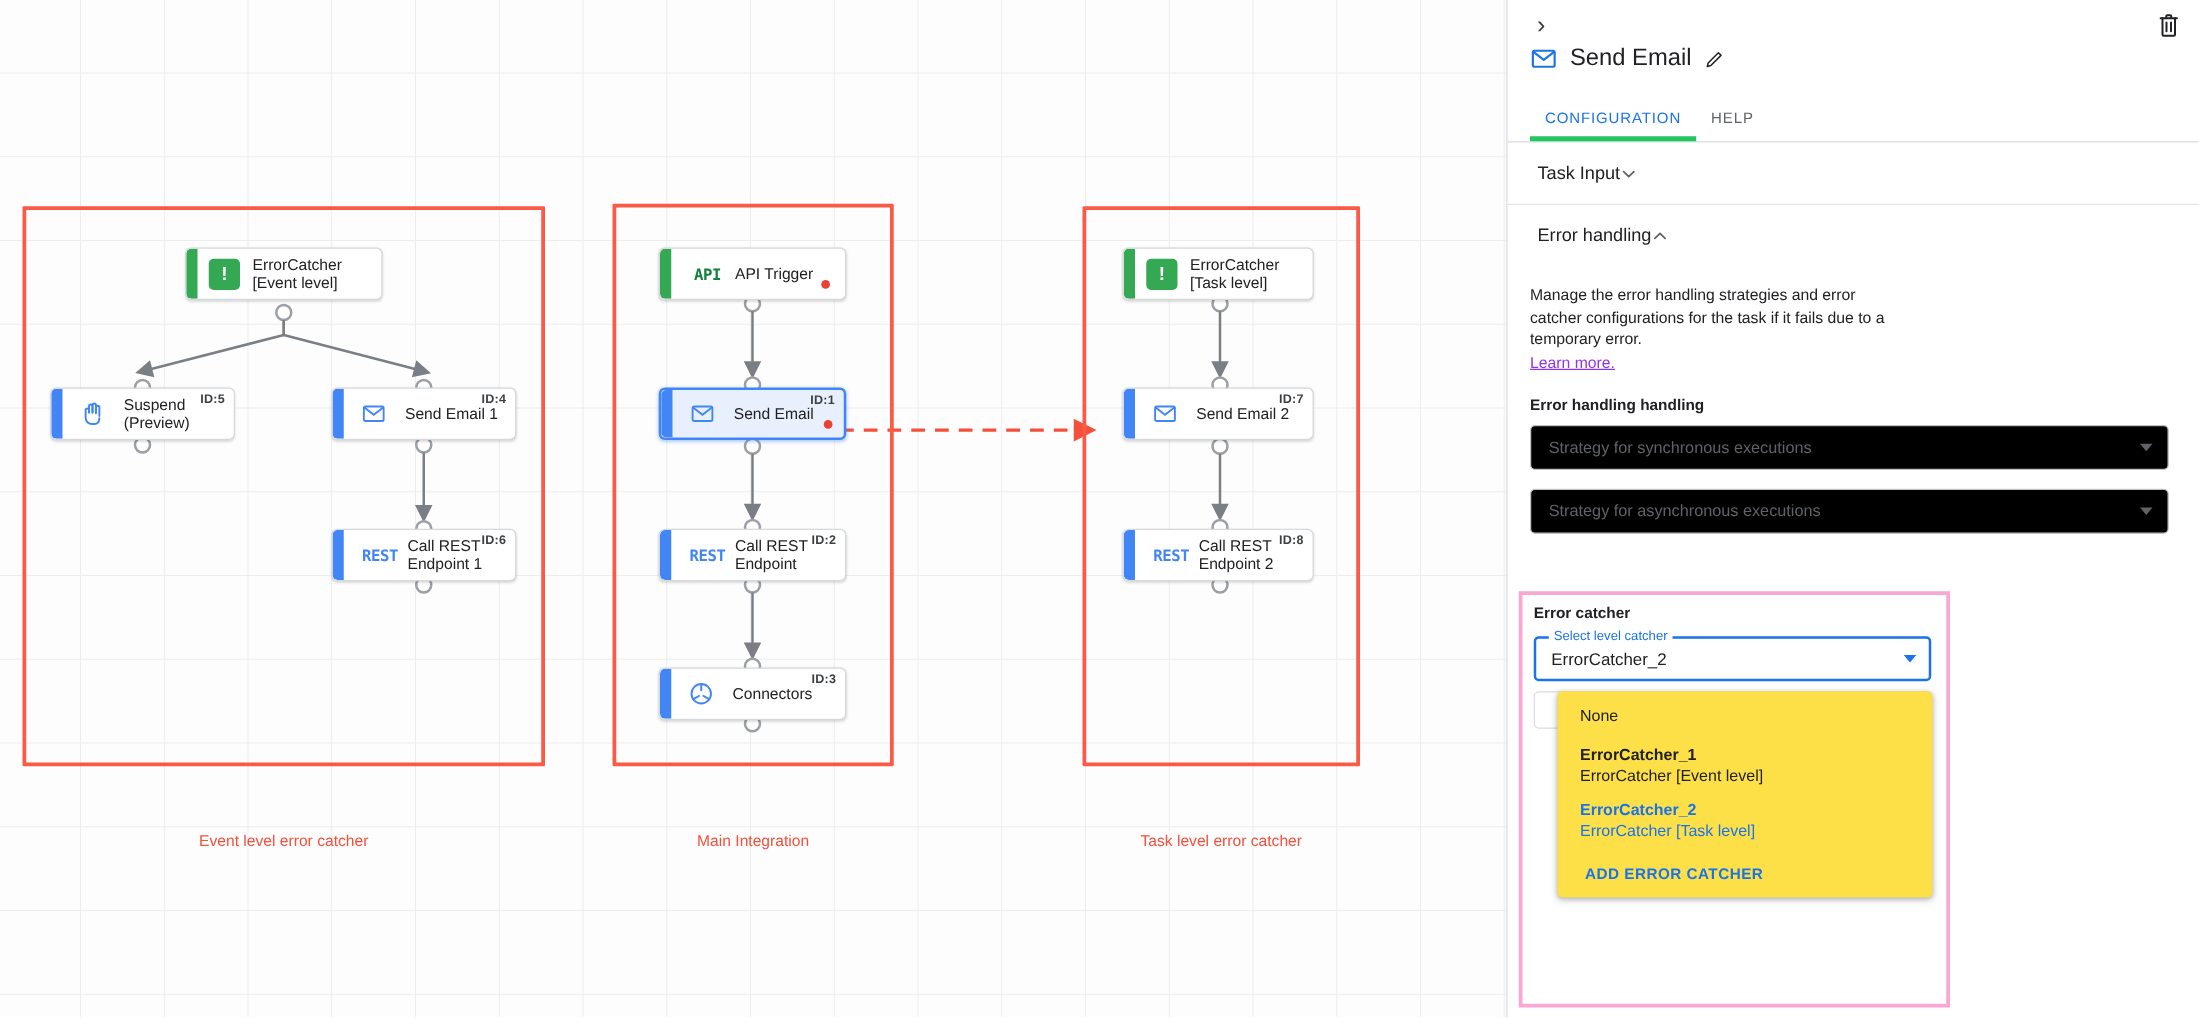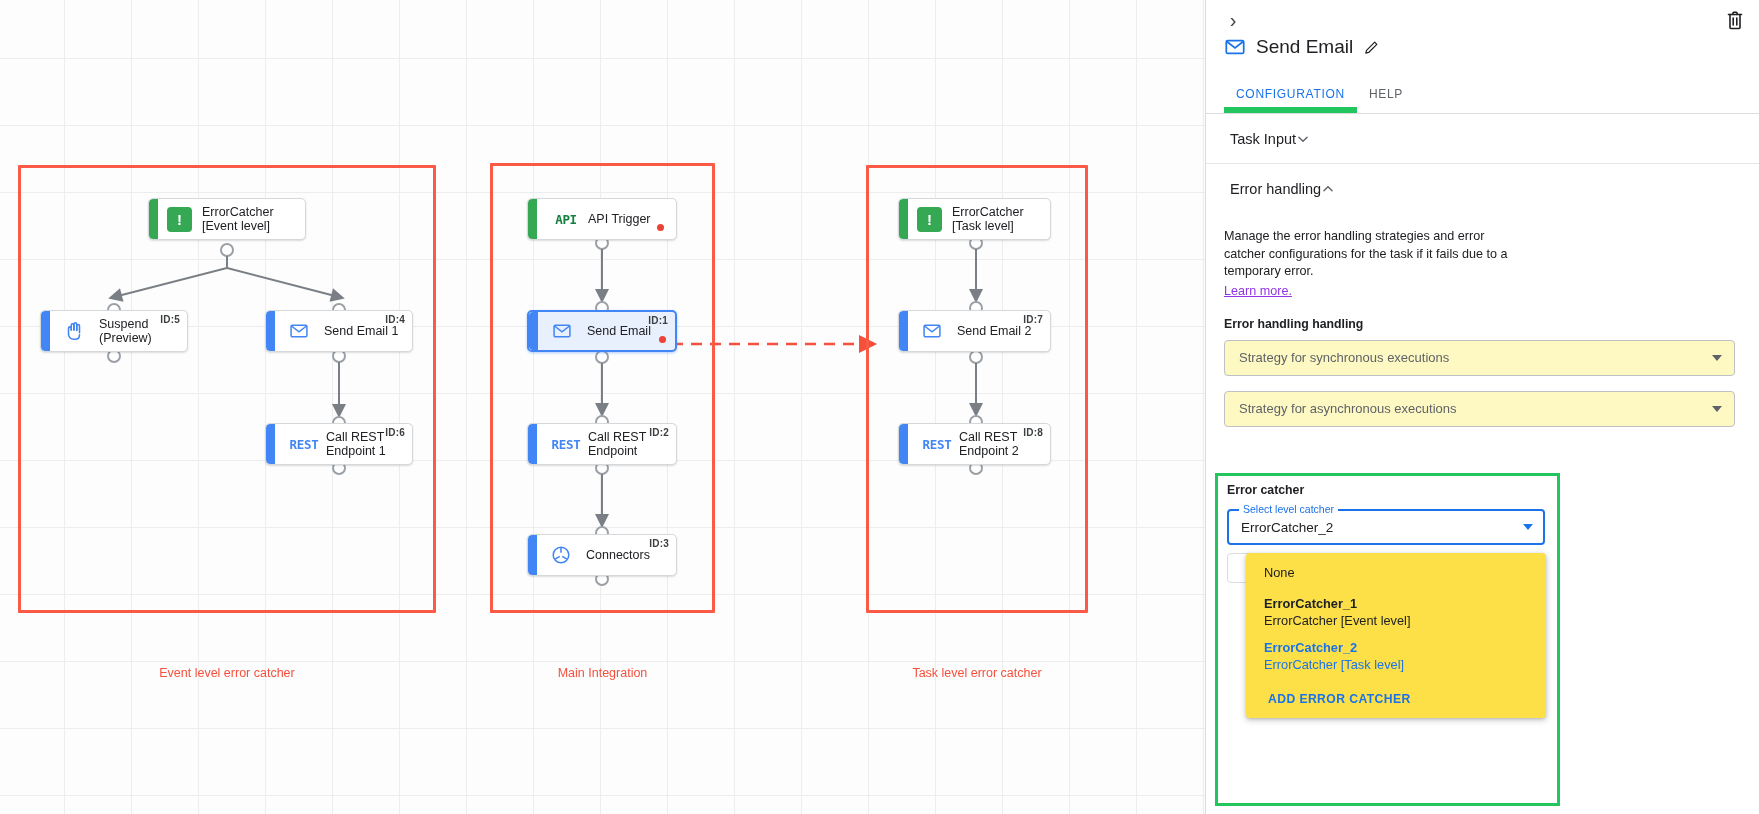--- a/index.html
+++ b/index.html
@@ -126,21 +126,21 @@
 
   .tabs {
     display: flex; border-bottom: 1px solid #dadce0; height: 36px;
     padding-left: 18px;
   }
   .tab {
     font-size: 12px; letter-spacing: .7px; color: #5f6368;
     padding: 0 12px; line-height: 33px; cursor: pointer;
     font-weight: 500;
   }
-  .tab.active { color: #1a73e8; border-bottom: 6px solid #22c55e; }
+  .tab.active { color: #1a73e8; border-bottom: 4px solid #22c55e; }
 
   .section {
     border-bottom: 1px solid #e4e6e8;
     height: 50px;
     display: flex; align-items: center; justify-content: flex-start;
     padding: 0 24px 0 24px;
     cursor: pointer;
   }
   .section h3 { margin: 0; font-size: 14.5px; color: #202124; font-weight: 500; }
   .chev { width: 14px; height: 14px; color: #5f6368; }
@@ -152,30 +152,30 @@
   }
   .learn { color: #9334e6; text-decoration: underline; cursor: pointer; font-size:12.6px;}
   .eh-strategy-label {
     font-size: 12.3px; color: #202124; font-weight: 600; margin: 18px 0 9px 0;
   }
   .select-box {
     height: 36px; border: 1px solid #bdc1c6; border-radius: 4px;
     display: flex; align-items: center; justify-content: space-between;
     padding: 0 12px 0 14px;
     font-size: 13px; color: #5f6368; margin-bottom: 15px;
-    background:#fef9c3; cursor: pointer;
+    background:#000000; cursor: pointer;
   }
   .caret { width: 0; height: 0; border-left: 5px solid transparent;
            border-right: 5px solid transparent; border-top: 6px solid #5f6368; }
 
   
   #ec-block {
     position: absolute; left: 9px; top: 473px;
     width: 345px; height: 333px;
-    border: 3px solid #22c55e;
+    border: 3px solid #f9a8d4;
   }
   #ec-inner { padding: 7px 12px 0 9px; position: relative; height: 100%;}
   .ec-label { font-size: 12.3px; color: #202124; font-weight: 600; margin-bottom: 12px; }
   .ec-field {
     position: relative; height: 36px;
     border: 2px solid #1a73e8; border-radius: 4px;
     display: flex; align-items: center; justify-content: space-between;
     padding: 0 10px 0 12px; background: #fff; cursor: pointer;
   }
   .ec-field .val { font-size: 13.5px; color: #202124; }

